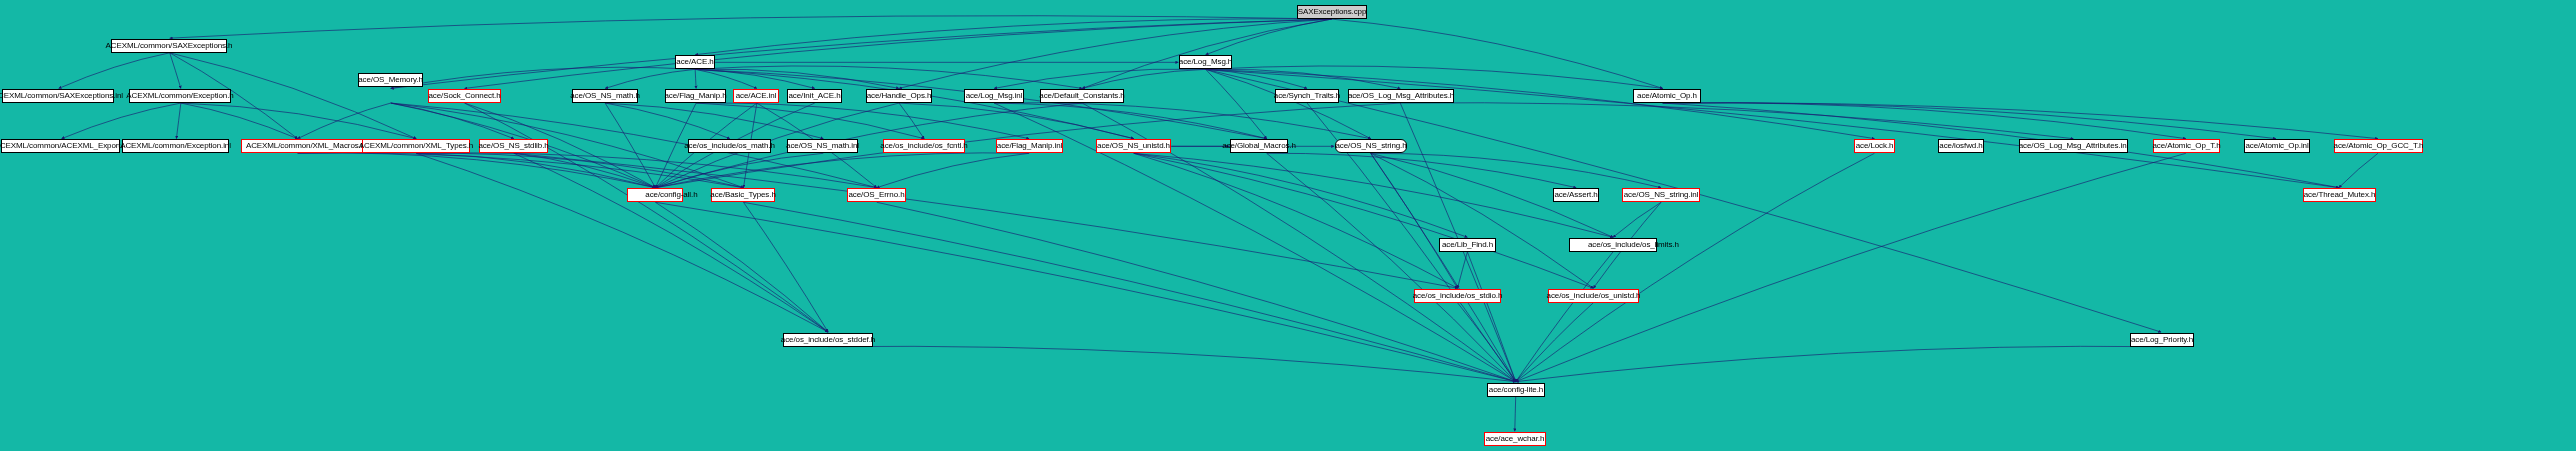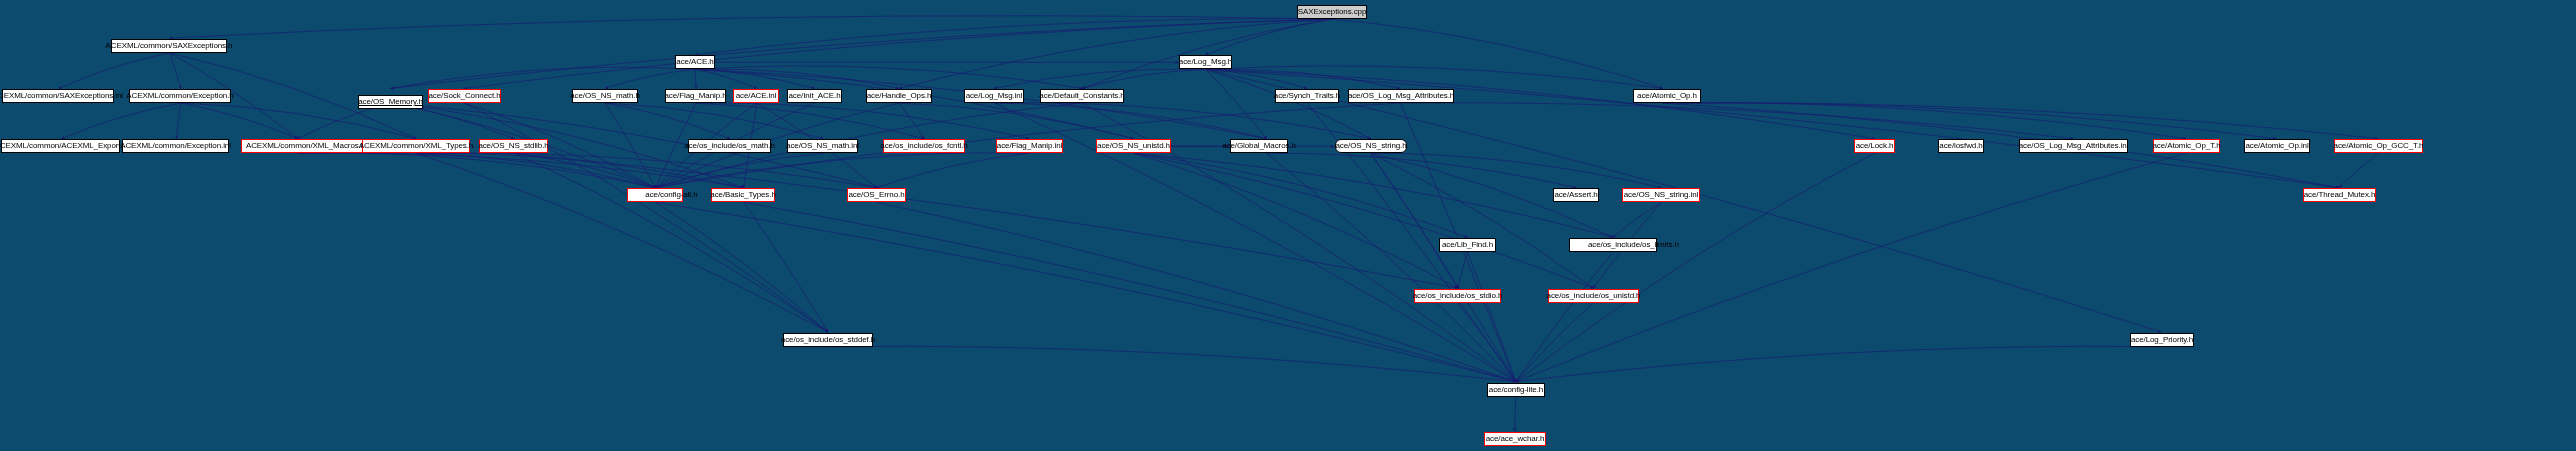--- a/index.html
+++ b/index.html
@@ -1,16 +1,16 @@
 <!DOCTYPE html>
 <html style="font-size:10.2px"><head>
 <meta charset="utf-8">
 <style>
   html,body{margin:0;padding:0;background:#ffffff;}
-  #canvas{position:relative;width:2576px;height:451px;background:#0c4a6e;
+  #canvas{position:relative;width:2576px;height:451px;background:#14b8a6;
           font-family:"Liberation Sans", sans-serif;overflow:hidden;}
   #edges{position:absolute;left:0;top:0;width:2576px;height:451px;}
   .node{position:absolute;box-sizing:border-box;border:0.6px solid #000;
         background:#ffffff;color:#000;display:flex;align-items:center;
         justify-content:center;white-space:nowrap;line-height:1;
         font-size:8px;letter-spacing:-0.1px;padding:0 3.2px;height:14px;}
   .node.red{border-color:#ff0000;}
   .node.root{background:#cccccc;border:0.6px solid #000;}
 </style>
 </head>
@@ -138,21 +138,21 @@
         <path d="M 2381.5 623 Q 2380.75 650.41 2380 678" stroke="#191970" stroke-width="1" fill="none" marker-end="url(#arrow)"></path>
       </g>
   </svg>
   <div id="node-layer">
       <div class="node root" style="left: 1297px; top: 5.1px; width: 70px;">SAXExceptions.cpp</div>
       <div class="node" style="left: 111px; top: 39px; width: 116px;">ACEXML/common/SAXExceptions.h</div>
       <div class="node" style="left: 675px; top: 55px; width: 40px;">ace/ACE.h</div>
       <div class="node" style="left: 1179px; top: 55px; width: 53px;">ace/Log_Msg.h</div>
       <div class="node" style="left: 1.9px; top: 89px; width: 112px;">ACEXML/common/SAXExceptions.inl</div>
       <div class="node" style="left: 129px; top: 89px; width: 102px;">ACEXML/common/Exception.h</div>
-      <div class="node" style="left: 358px; top: 95px; width: 65px; text-decoration: underline;">ace/OS_Memory.h</div>
+      <div class="node" style="left: 358px; top: 73px; width: 65px;">ace/OS_Memory.h</div>
       <div class="node red" style="left: 428px; top: 89px; width: 73px;">ace/Sock_Connect.h</div>
       <div class="node" style="left: 572px; top: 89px; width: 66px;">ace/OS_NS_math.h</div>
       <div class="node" style="left: 665px; top: 89px; width: 61px;">ace/Flag_Manip.h</div>
       <div class="node red" style="left: 733px; top: 89px; width: 46px;">ace/ACE.inl</div>
       <div class="node" style="left: 787px; top: 89px; width: 55px;">ace/Init_ACE.h</div>
       <div class="node" style="left: 866px; top: 89px; width: 66px;">ace/Handle_Ops.h</div>
       <div class="node" style="left: 964px; top: 89px; width: 60px;">ace/Log_Msg.inl</div>
       <div class="node" style="left: 1040px; top: 89px; width: 84px;">ace/Default_Constants.h</div>
       <div class="node" style="left: 1275px; top: 89px; width: 64px;">ace/Synch_Traits.h</div>
       <div class="node" style="left: 1348px; top: 89px; width: 106px;">ace/OS_Log_Msg_Attributes.h</div>

